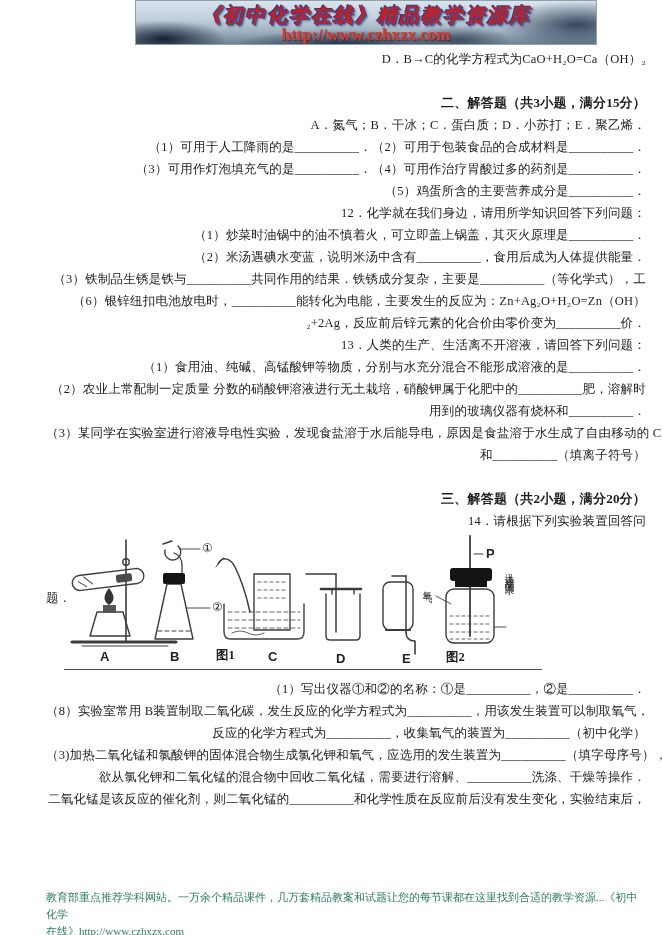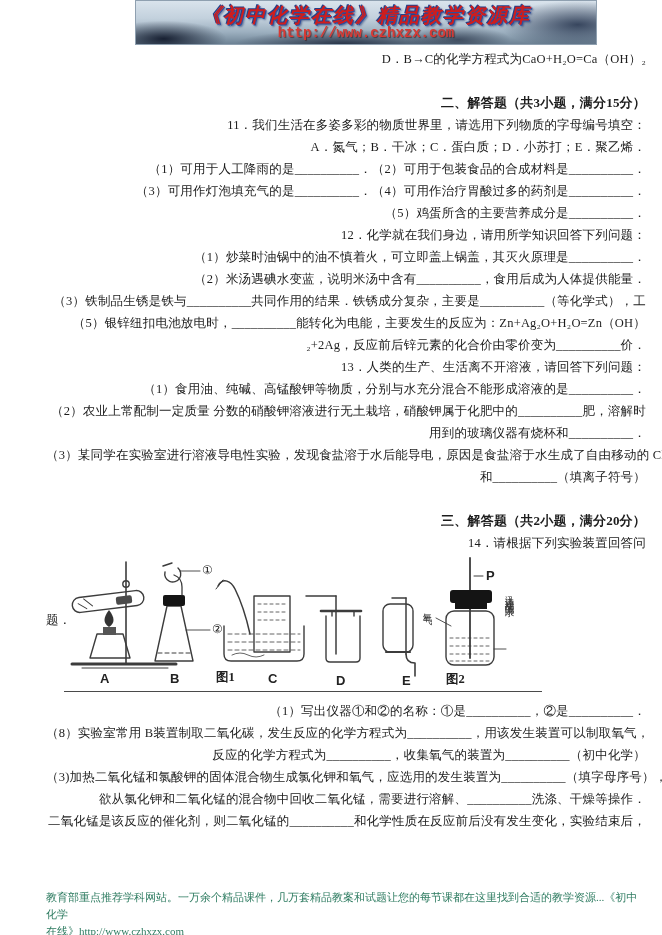--- a/index.html
+++ b/index.html
@@ -12,21 +12,21 @@
     background:
       radial-gradient(ellipse 90px 26px at 6% 88%, rgba(18,26,44,.95), rgba(18,26,44,0) 70%),
       radial-gradient(ellipse 150px 20px at 45% 100%, rgba(25,34,54,.8), rgba(25,34,54,0) 72%),
       radial-gradient(ellipse 110px 34px at 96% 55%, rgba(34,48,74,.85), rgba(34,48,74,0) 70%),
       radial-gradient(ellipse 70px 18px at 70% 90%, rgba(30,40,60,.65), rgba(30,40,60,0) 75%),
       linear-gradient(180deg,#d9e3ec 0%,#c3d1dd 40%,#9db0c0 72%,#6d8294 100%); margin-left: 35px;}
   .banner-title{position:absolute;left:0;top:1px;width:100%;text-align:center;
     font-weight:bold;font-style:italic;font-size:20px;letter-spacing:2px;color:#cf1d1d;
     text-shadow:1px 1px 0 #2e4f9e,-1px -1px 0 #23418a,2px 2px 2px rgba(20,40,100,.55);}
   .banner-url{position:absolute;left:0;top:24px;width:100%;text-align:center;
-    font-family:Liberation Mono, monospace;font-weight:bold;font-size:14px;color:#d83a34;
+    font-family:Liberation Serif, serif;font-weight:bold;font-size:17px;color:#d83a34;
     text-shadow:1px 1px 1px rgba(60,20,20,.6);}
 
   
   .content{position:absolute;left:46px;top:48px;width:600px;}
   .row{height:22px;line-height:22px;font-size:12.5px;white-space:nowrap;letter-spacing:.2px;text-align:right;}
   .row.bold{font-weight:bold;font-size:13px;}
   .spacer{height:22px;}
 
   
   .figure-row{position:relative;height:146px;}
@@ -52,30 +52,29 @@
 
   <div class="banner">
     <div class="banner-title">《初中化学在线》精品教学资源库</div>
     <div class="banner-url">http://www.czhxzx.com</div>
   </div>
 
   <div class="content">
     <div class="row">D．B→C的化学方程式为CaO+H₂O=Ca（OH）₂</div>
     <div class="row spacer"></div>
     <div class="row bold">二、解答题（共3小题，满分15分）</div>
-    <div class="row">11．我们生活在多姿多彩的物质世界里，请选用下列物质的字母编号填空：</div>
     <div class="row">A．氮气；B．干冰；C．蛋白质；D．小苏打；E．聚乙烯．</div>
     <div class="row">（1）可用于人工降雨的是__________．（2）可用于包装食品的合成材料是__________．</div>
     <div class="row">（3）可用作灯泡填充气的是__________．（4）可用作治疗胃酸过多的药剂是__________．</div>
     <div class="row">（5）鸡蛋所含的主要营养成分是__________．</div>
     <div class="row">12．化学就在我们身边，请用所学知识回答下列问题：</div>
     <div class="row">（1）炒菜时油锅中的油不慎着火，可立即盖上锅盖，其灭火原理是__________．</div>
     <div class="row">（2）米汤遇碘水变蓝，说明米汤中含有__________，食用后成为人体提供能量．</div>
     <div class="row">（3）铁制品生锈是铁与__________共同作用的结果．铁锈成分复杂，主要是__________（等化学式），工</div>
-    <div class="row">（5）银锌纽扣电池放电时，__________能转化为电能，主要发生的反应为：Zn+Ag₂O+H₂O=Zn（OH）</div>
+    <div class="row">（6）银锌纽扣电池放电时，__________能转化为电能，主要发生的反应为：Zn+Ag₂O+H₂O=Zn（OH）</div>
     <div class="row">₂+2Ag，反应前后锌元素的化合价由零价变为__________价．</div>
     <div class="row">13．人类的生产、生活离不开溶液，请回答下列问题：</div>
     <div class="row">（1）食用油、纯碱、高锰酸钾等物质，分别与水充分混合不能形成溶液的是__________．</div>
     <div class="row">（2）农业上常配制一定质量 分数的硝酸钾溶液进行无土栽培，硝酸钾属于化肥中的__________肥，溶解时</div>
     <div class="row">用到的玻璃仪器有烧杯和__________．</div>
     <div class="row">（3）某同学在实验室进行溶液导电性实验，发现食盐溶于水后能导电，原因是食盐溶于水生成了自由移动的 Cl⁻</div>
     <div class="row">和__________（填离子符号）</div>
     <div class="row spacer"></div>
     <div class="row bold">三、解答题（共2小题，满分20分）</div>
     <div class="row">14．请根据下列实验装置回答问</div>

